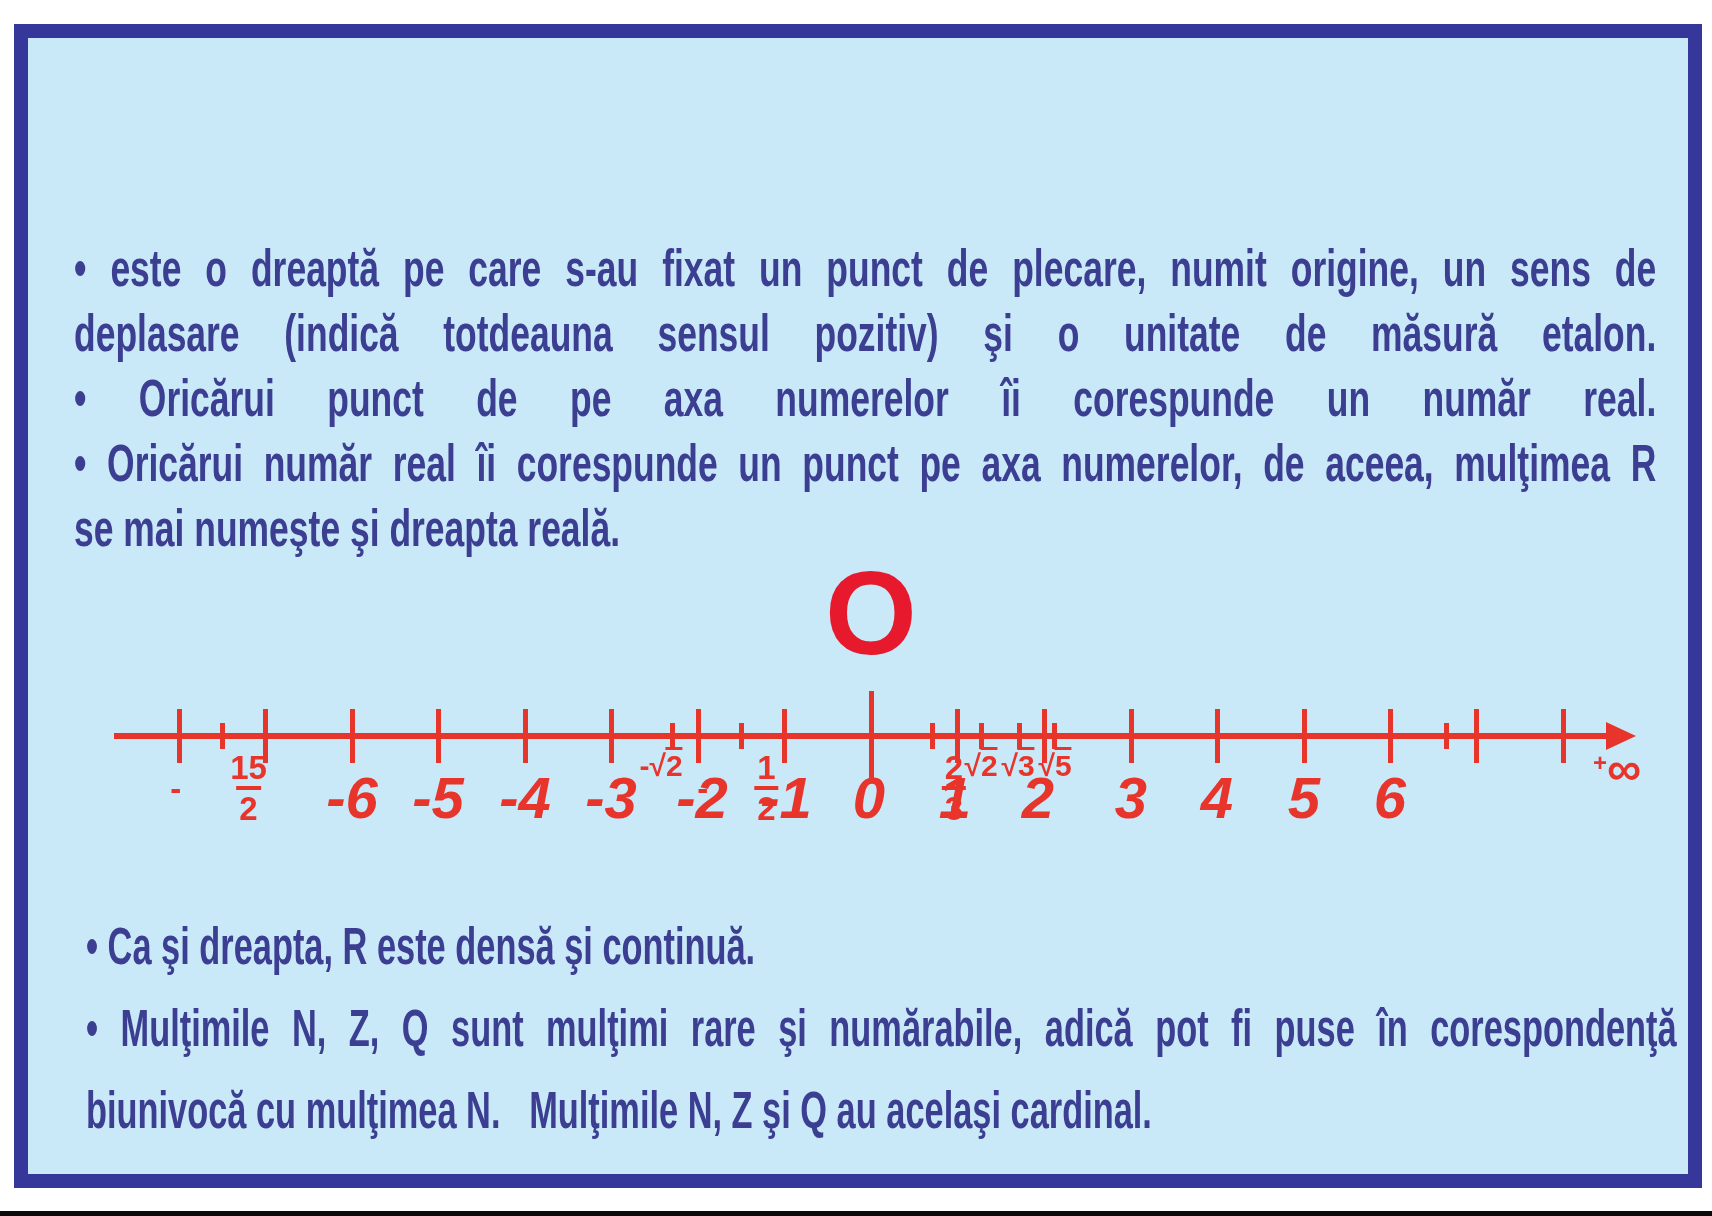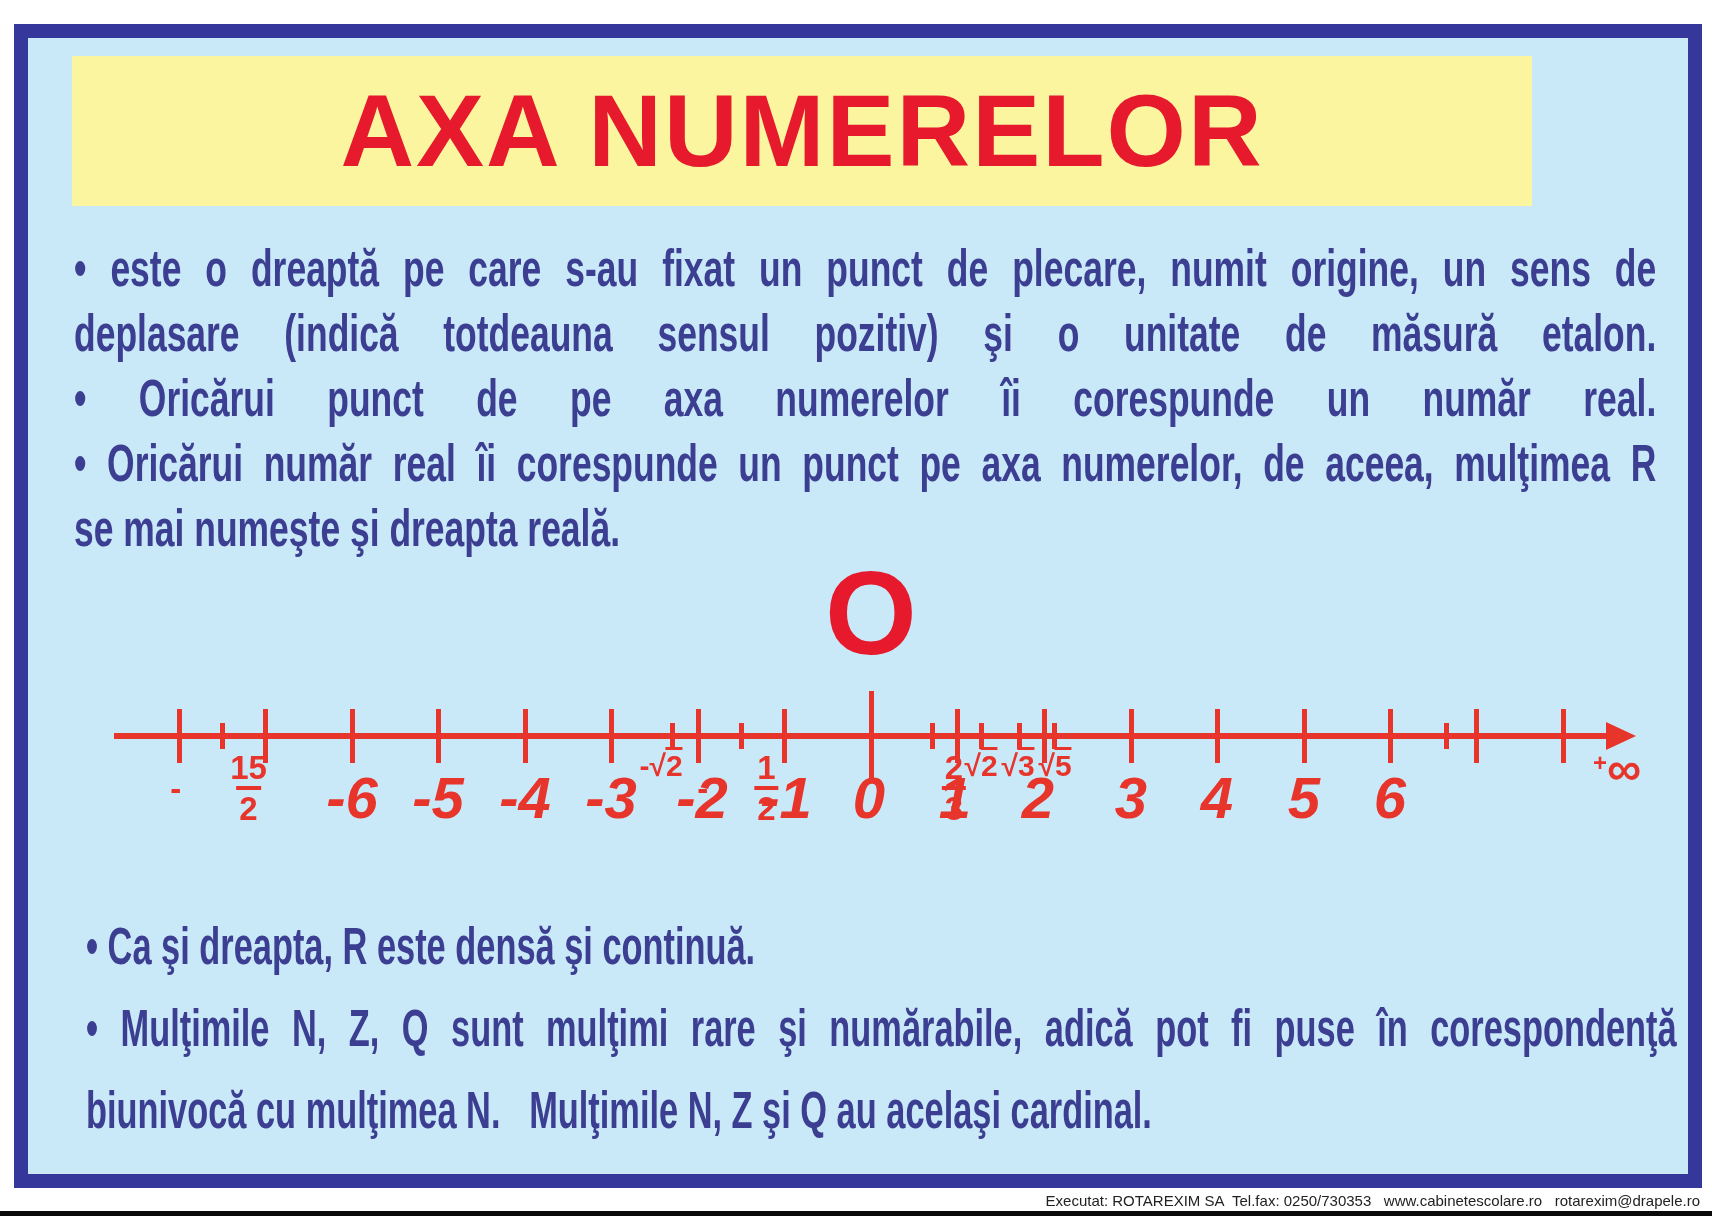--- a/index.html
+++ b/index.html
@@ -73,23 +73,20 @@
     position:absolute;left:24px;top:1192px;width:1676px;text-align:right;
     font-size:15px;color:#222;
   }
   .bottom-rule{position:absolute;left:0;top:1211px;width:1712px;height:5px;background:#0a0a0a;}
 </style>
 </head>
 <body>
 
 <div class="page">
   <div class="frame">
-    <div class="banner">
-      <div class="title">AXA NUMERELOR</div>
-    </div>
 
     <div id="intro" class="textblock intro">
         <div class="tline fill">•  este o dreaptă pe care s-au fixat un punct de plecare, numit origine, un sens de</div>
         <div class="tline fill">deplasare (indică totdeauna sensul pozitiv) şi o unitate de măsură etalon.</div>
         <div class="tline fill">•  Oricărui punct de pe axa numerelor îi corespunde un număr real.</div>
         <div class="tline fill">•  Oricărui număr real îi corespunde un punct pe axa numerelor, de aceea, mulţimea R</div>
         <div class="tline">se mai numeşte şi dreapta reală.</div>
       </div>
 
     <div class="axiswrap">
@@ -165,15 +162,14 @@
       <div class="inf"><span class="plus">+</span><span class="sym">∞</span></div>
     </div>
 
     <div id="bottom" class="textblock bottom">
         <div class="bline">• Ca şi dreapta, R este densă şi continuă.</div>
         <div class="bline fill">• Mulţimile N, Z, Q sunt mulţimi rare şi numărabile, adică pot fi puse în corespondenţă</div>
         <div class="bline">biunivocă cu mulţimea N. &nbsp; Mulţimile N, Z şi Q au acelaşi cardinal.</div>
       </div>
   </div>
 
-  <div class="footer">Executat: ROTAREXIM SA &nbsp;Tel.fax: 0250/730353 &nbsp;&nbsp;www.cabinetescolare.ro &nbsp;&nbsp;rotarexim@drapele.ro</div>
   <div class="bottom-rule"></div>
 </div>
 
 </body></html>

